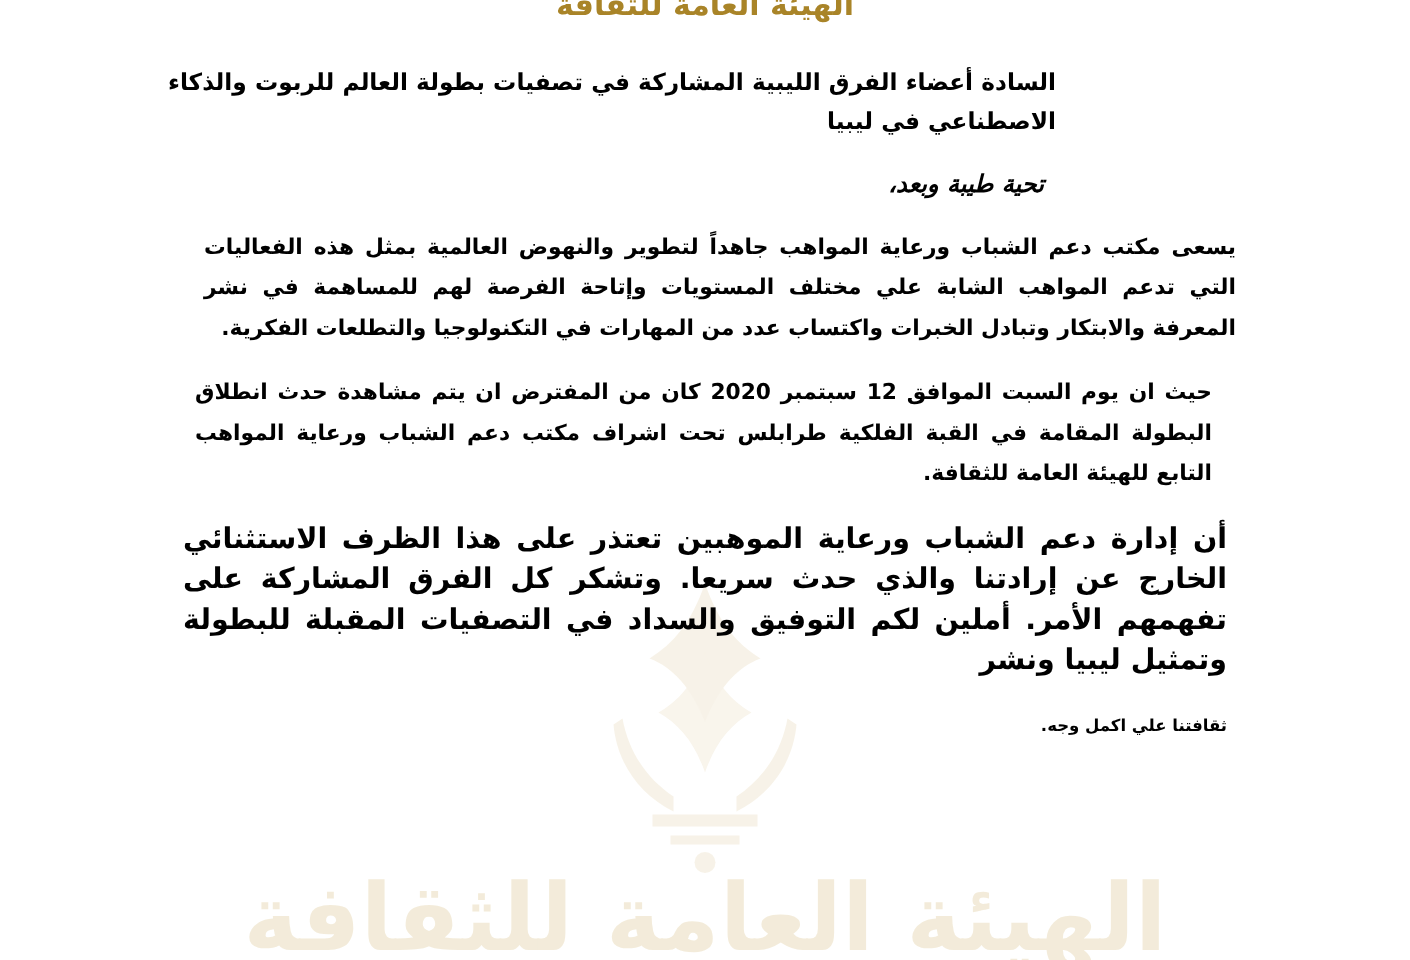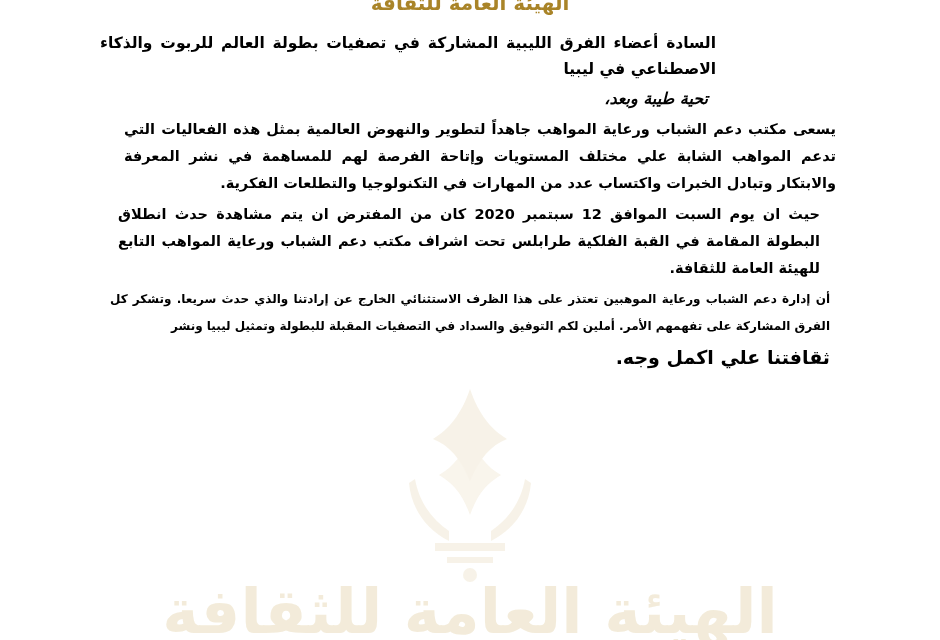--- a/index.html
+++ b/index.html
@@ -78,36 +78,36 @@
 
   
   .content {
     position: relative;
     z-index: 2;
     padding: 0 100px 0 96px;
     box-sizing: border-box;
   }
 
   p.para {
-    margin: 4px;
+    margin: 16px;
     color: #000000;
     font-weight: bold;
     text-align: justify;
     text-justify: inter-word;
     direction: rtl;
   }
 
   .p-greeting      { font-size: 15.5px; line-height: 26px; margin-top: 58px; padding-right: 120px; }
   .p-salutation    { font-size: 16px; line-height: 26px; margin-top: 22px; padding-right: 128px; font-style: italic; }
   .p-appreciation  { font-size: 15px;   line-height: 27px; margin-top: 22px; padding-right: 18px; padding-left: 4px; }
   .p-office        { font-size: 14.5px; line-height: 27px; margin-top: 18px; padding-right: 0px; padding-left: 24px; }
   .p-event         { font-size: 14.5px; line-height: 27px; margin-top: 20px; padding-right: 16px; padding-left: 18px; }
   .p-precaution    { font-size: 14.5px; line-height: 27px; margin-top: 22px; padding-right: 0px; padding-left: 8px; }
-  .p-apology       { font-size: 12px; line-height: 27px; margin-top: 22px; padding-right: 6px; padding-left: 10px; }
-  .p-closing       { font-size: 19px; line-height: 27px; margin-top: 16px; padding-right: 6px; }
+  .p-apology       { font-size: 19px; line-height: 27px; margin-top: 22px; padding-right: 6px; padding-left: 10px; }
+  .p-closing       { font-size: 11px; line-height: 27px; margin-top: 16px; padding-right: 6px; }
 </style>
 </head>
 <body>
 
 <div class="page">
 
   <div class="watermark">
     <svg class="watermark-emblem" viewBox="0 0 190 210" aria-hidden="true">
       <g fill="#c4a052">
         <path d="M95 6 C86 32 74 46 58 56 C74 62 86 76 95 98 C104 76 116 62 132 56 C116 46 104 32 95 6 Z"></path>

